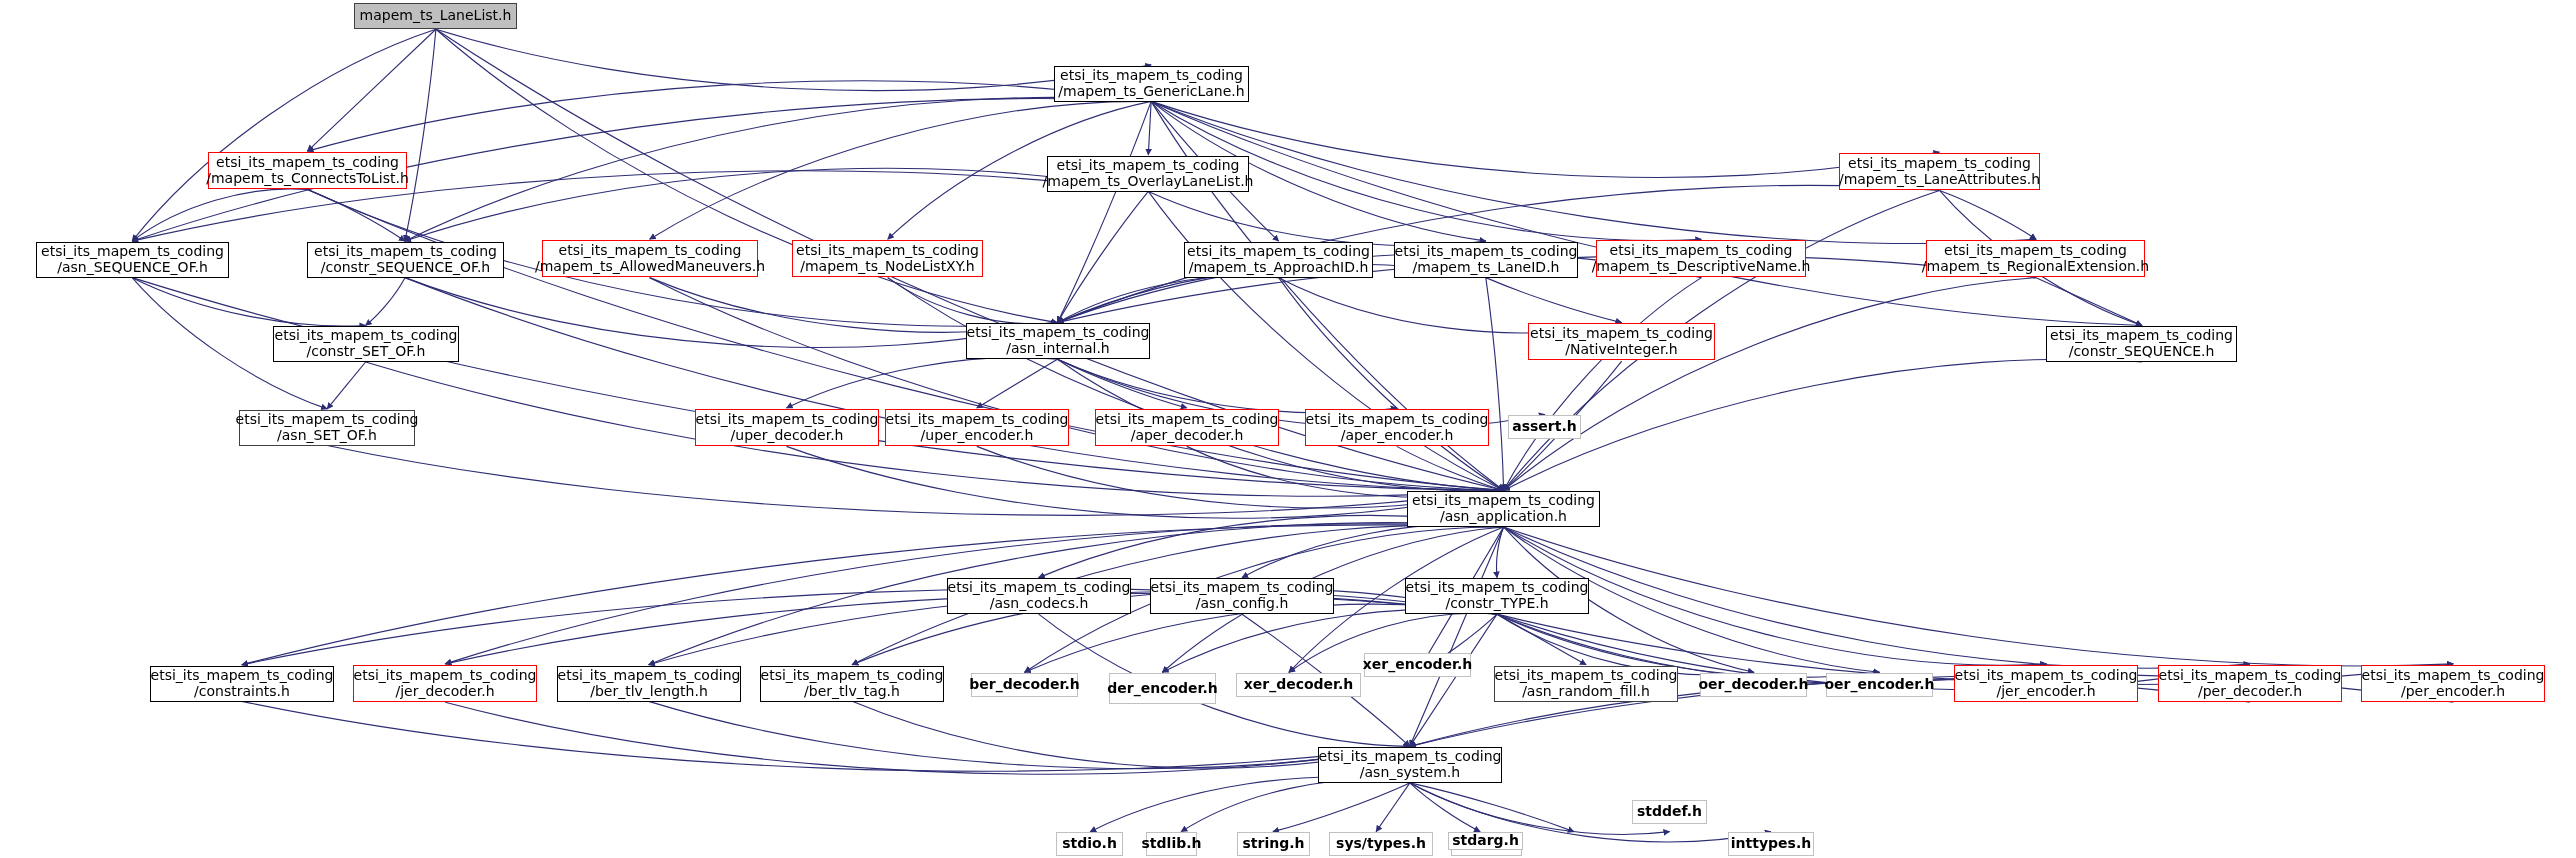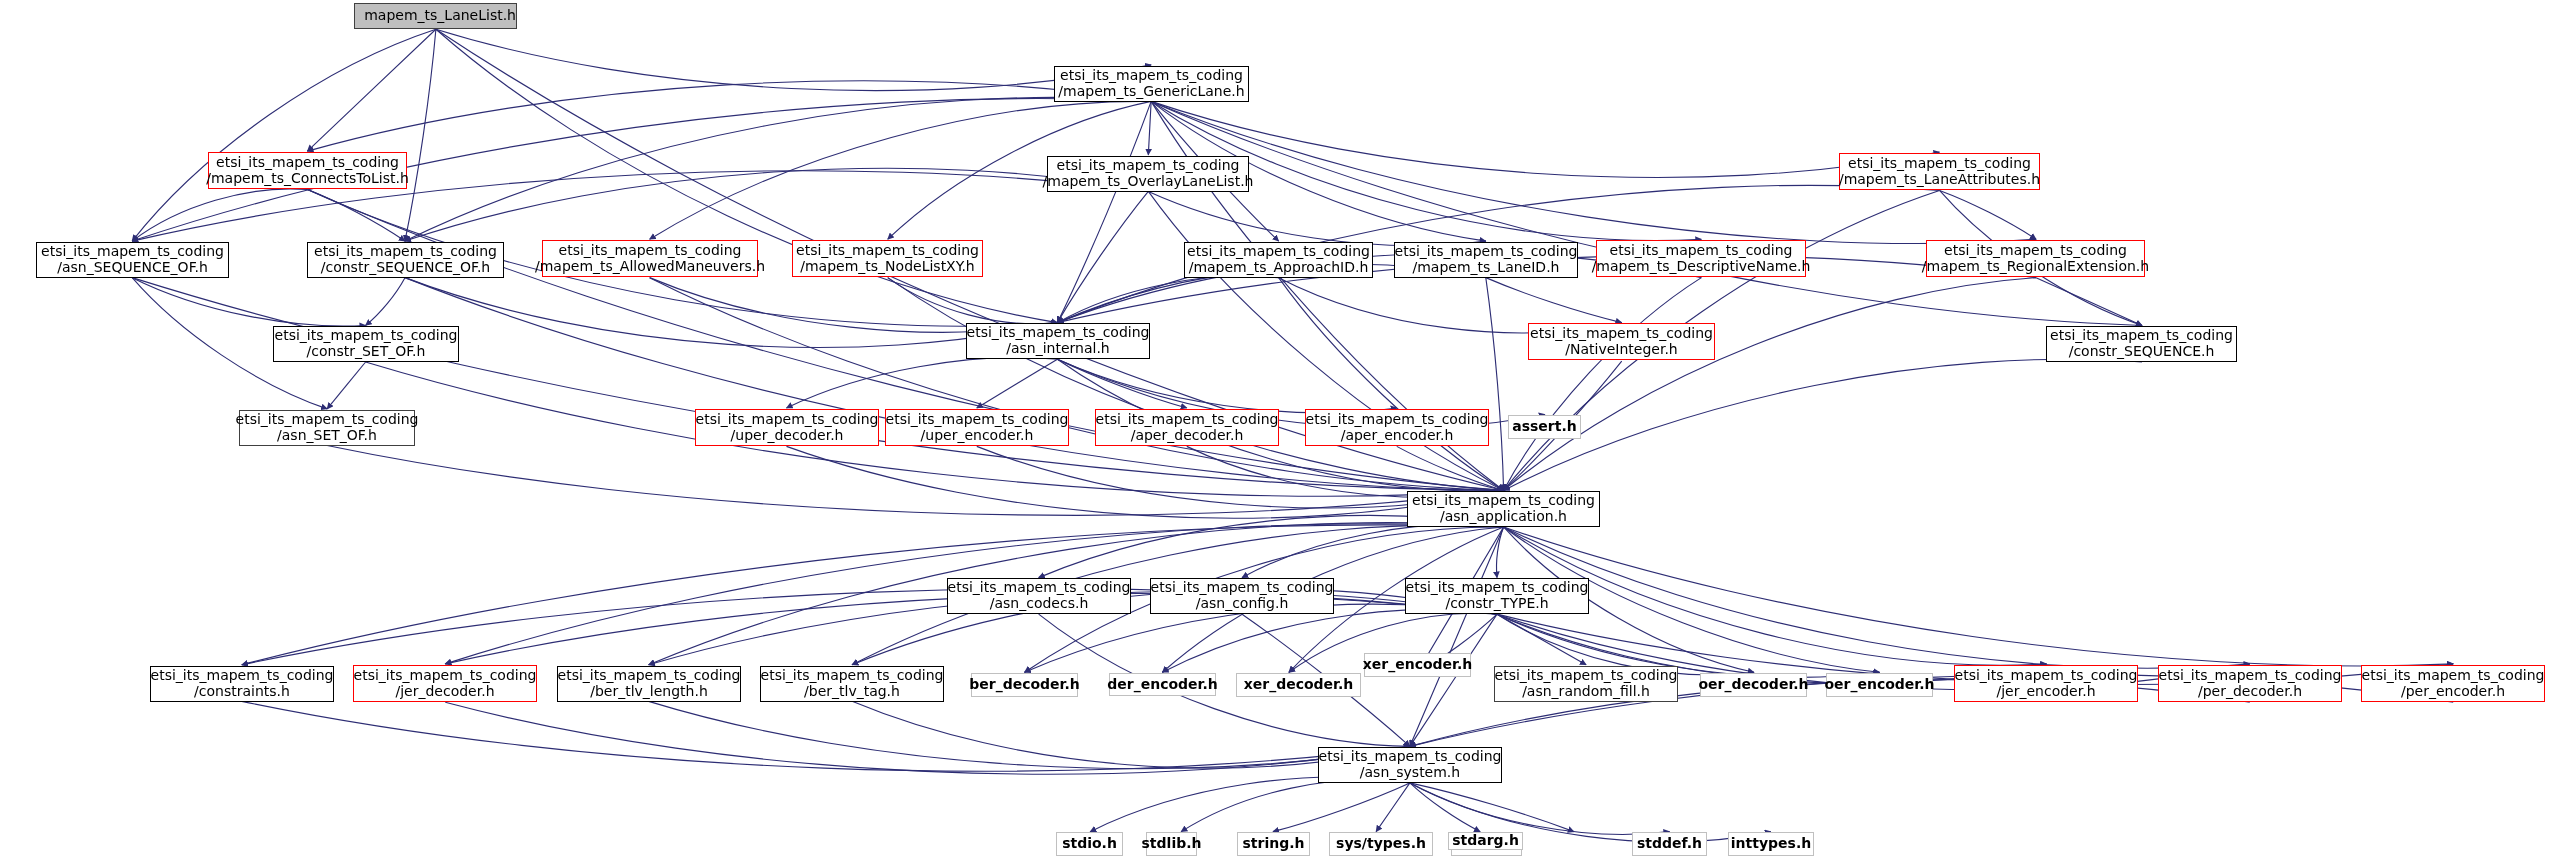--- a/index.html
+++ b/index.html
@@ -141,21 +141,21 @@
         <path d="M 1504 835 C 1424.9821903445857 823.3010470015173 1327.3821903445858 844.1010470015173 1260 887" fill="none" stroke="#2d2d74" stroke-width="1.2" marker-end="url(#arrow)"></path>
         <path d="M 1504 835 C 1461.5420751451593 854.3681340614085 1403.1420751451592 875.1681340614084 1358 887" fill="none" stroke="#2d2d74" stroke-width="1.2" marker-end="url(#arrow)"></path>
         <path d="M 1504 835 C 1493.2 850.6 1478.8 871.4 1468 887" fill="none" stroke="#2d2d74" stroke-width="1.2" marker-end="url(#arrow)"></path>
         <path d="M 1504 835 C 1524.2208815129177 853.8871901255995 1554.2208815129177 874.6871901255995 1579 887" fill="none" stroke="#2d2d74" stroke-width="1.2" marker-end="url(#arrow)"></path>
         <path d="M 1504 835 C 1557.6393369789214 846.7656928593992 1627.6393369789214 867.5656928593992 1679 887" fill="none" stroke="#2d2d74" stroke-width="1.2" marker-end="url(#arrow)"></path>
         <path d="M 1504 835 C 1582.0914881479812 877.2799573655617 1692.8914881479814 898.0799573655617 1781 887" fill="none" stroke="#2d2d74" stroke-width="1.2" marker-end="url(#arrow)"></path>
         <path d="M 1504 835 C 1613.914457237894 891.9544992963606 1767.914457237894 912.7544992963606 1889 887" fill="none" stroke="#2d2d74" stroke-width="1.2" marker-end="url(#arrow)"></path>
       </g>
   </svg>
   <div id="node-layer">
-      <div class="node gray" style="left: 354px; top: 2.8px; width: 163px; height: 26px; align-items: flex-end;">
+      <div class="node gray" style="left: 354px; top: 2.8px; width: 163px; height: 26px;">
         <span class="l1">mapem_ts_LaneList.h</span>
       </div>
       <div class="node " style="left: 1054px; top: 66px; width: 195px; height: 36px;">
         <span class="l1">etsi_its_mapem_ts_coding</span>
         <span class="l2">/mapem_ts_GenericLane.h</span>
       </div>
       <div class="node red" style="left: 208px; top: 152px; width: 199px; height: 37px;">
         <span class="l1">etsi_its_mapem_ts_coding</span>
         <span class="l2">/mapem_ts_ConnectsToList.h</span>
       </div>
@@ -266,21 +266,21 @@
         <span class="l1">etsi_its_mapem_ts_coding</span>
         <span class="l2">/ber_tlv_length.h</span>
       </div>
       <div class="node " style="left: 760px; top: 666px; width: 184px; height: 36px;">
         <span class="l1">etsi_its_mapem_ts_coding</span>
         <span class="l2">/ber_tlv_tag.h</span>
       </div>
       <div class="node light" style="left: 971px; top: 673px; width: 107px; height: 24.4px;">
         <span class="l1">ber_decoder.h</span>
       </div>
-      <div class="node light" style="left: 1109px; top: 673px; width: 107px; height: 23px;">
+      <div class="node light" style="left: 1109px; top: 673px; width: 107px; height: 31px;">
         <span class="l1">der_encoder.h</span>
       </div>
       <div class="node light" style="left: 1236px; top: 673px; width: 125px; height: 24.4px;">
         <span class="l1">xer_decoder.h</span>
       </div>
       <div class="node light" style="left: 1364px; top: 653px; width: 107px; height: 24.4px;">
         <span class="l1">xer_encoder.h</span>
       </div>
       <div class="node thick" style="left: 1494px; top: 666px; width: 184px; height: 36px;">
         <span class="l1">etsi_its_mapem_ts_coding</span>
@@ -319,21 +319,21 @@
       </div>
       <div class="node light" style="left: 1329px; top: 832px; width: 104px; height: 24.4px;">
         <span class="l1">sys/types.h</span>
       </div>
       <div class="node light" style="left: 1445px; top: 832px; width: 71px; height: 24.4px; margin-left: 6px;">
         <span class="l1">limits.h</span>
       </div>
       <div class="node light" style="left: 1448px; top: 832px; width: 75px; height: 18px;">
         <span class="l1">stdarg.h</span>
       </div>
-      <div class="node light" style="left: 1632px; top: 832px; width: 75px; height: 24.4px;">
+      <div class="node light" style="left: 1632px; top: 800px; width: 75px; height: 24.4px;">
         <span class="l1">stddef.h</span>
       </div>
       <div class="node light" style="left: 1728px; top: 832px; width: 86px; height: 24.4px;">
         <span class="l1">inttypes.h</span>
       </div>
     </div>
 </div>
 
 
 </body></html>

